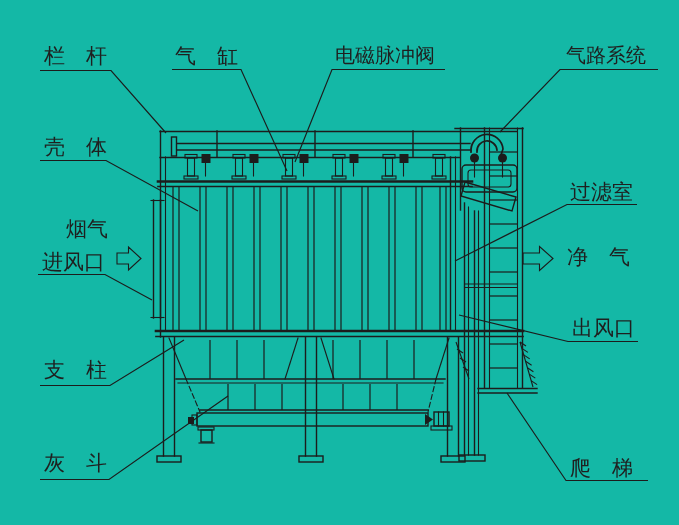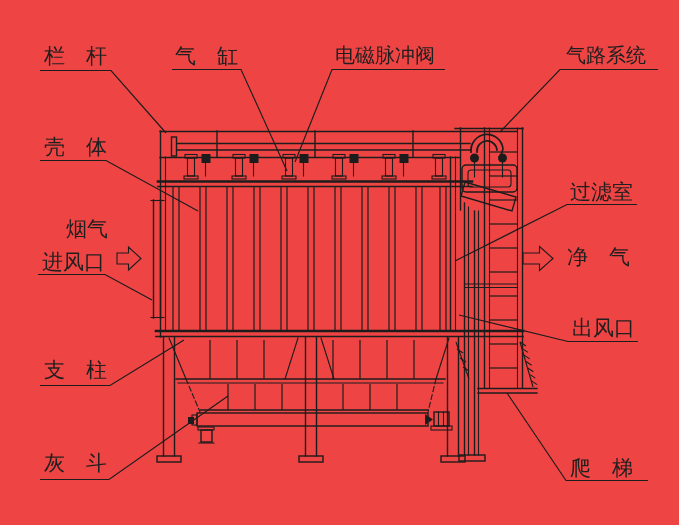--- a/index.html
+++ b/index.html
@@ -1,16 +1,16 @@
 <!DOCTYPE html>
 <html><head>
 <meta charset="utf-8">
 <style>
   html,body{margin:0;padding:0;background:#ffffff;}
-  #stage{position:relative;width:679px;height:525px;background:#ef4444;overflow:hidden;
+  #stage{position:relative;width:679px;height:525px;background:#14b8a6;overflow:hidden;
          font-family:"Liberation Serif","DejaVu Serif",serif;}
   svg{display:block}
   .ln{stroke:#1c1c1c;stroke-width:1.4;fill:none;stroke-linecap:square}
   .thin{stroke-width:1.1}
   .thick{stroke-width:2.6}
   .mid{stroke-width:1.7}
   .dash{stroke-dasharray:5 3}
   .fill{fill:#1c1c1c;stroke:none}
   .lbl{fill:#1f1f1f;stroke:none;font-size:21px;font-family:"Liberation Serif","DejaVu Serif",serif;}
   .lbl.sm{font-size:20px}

